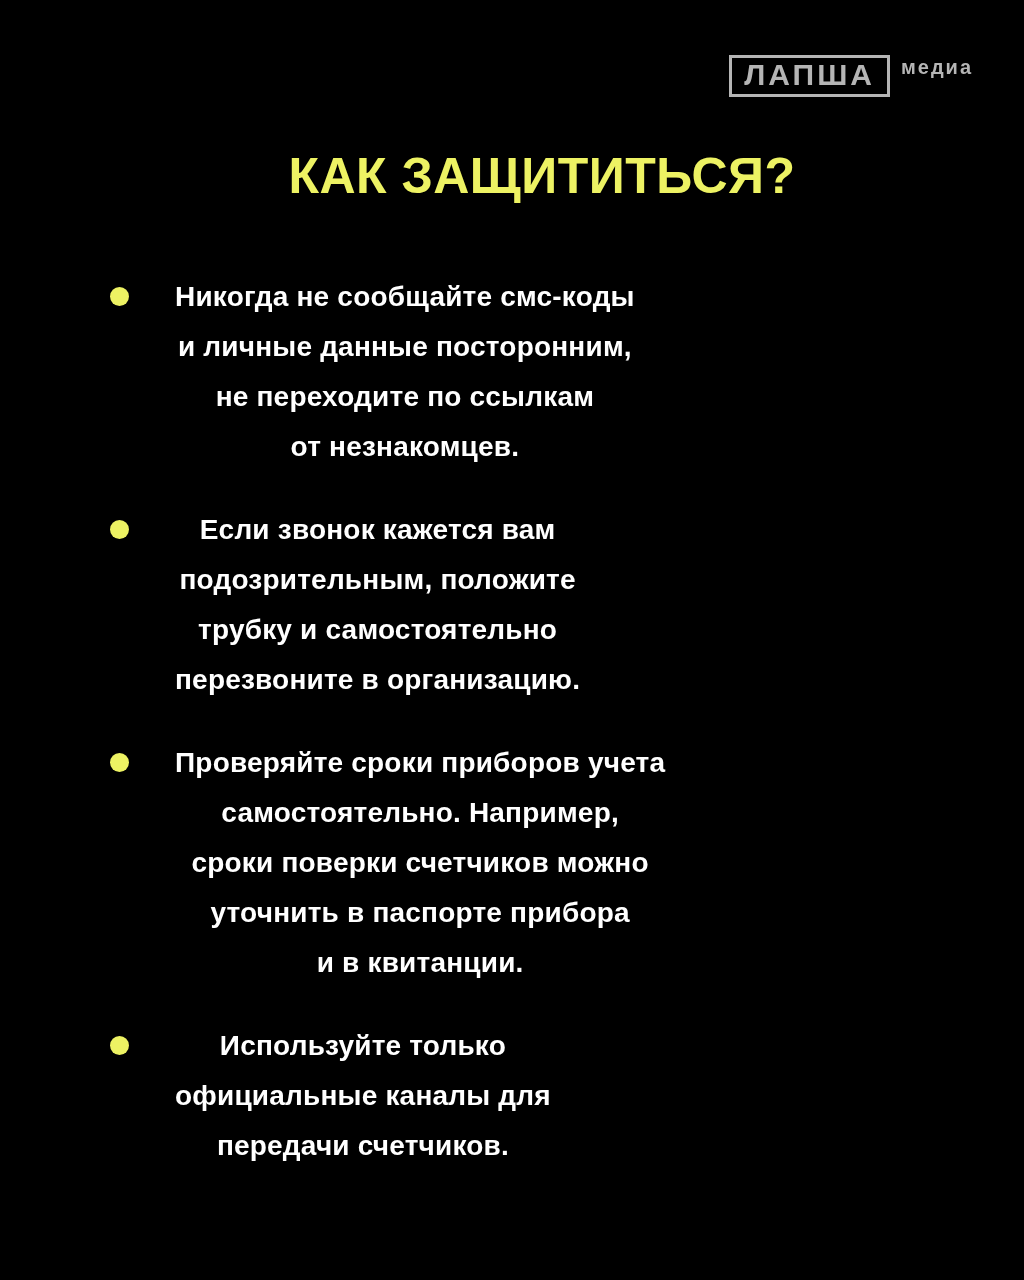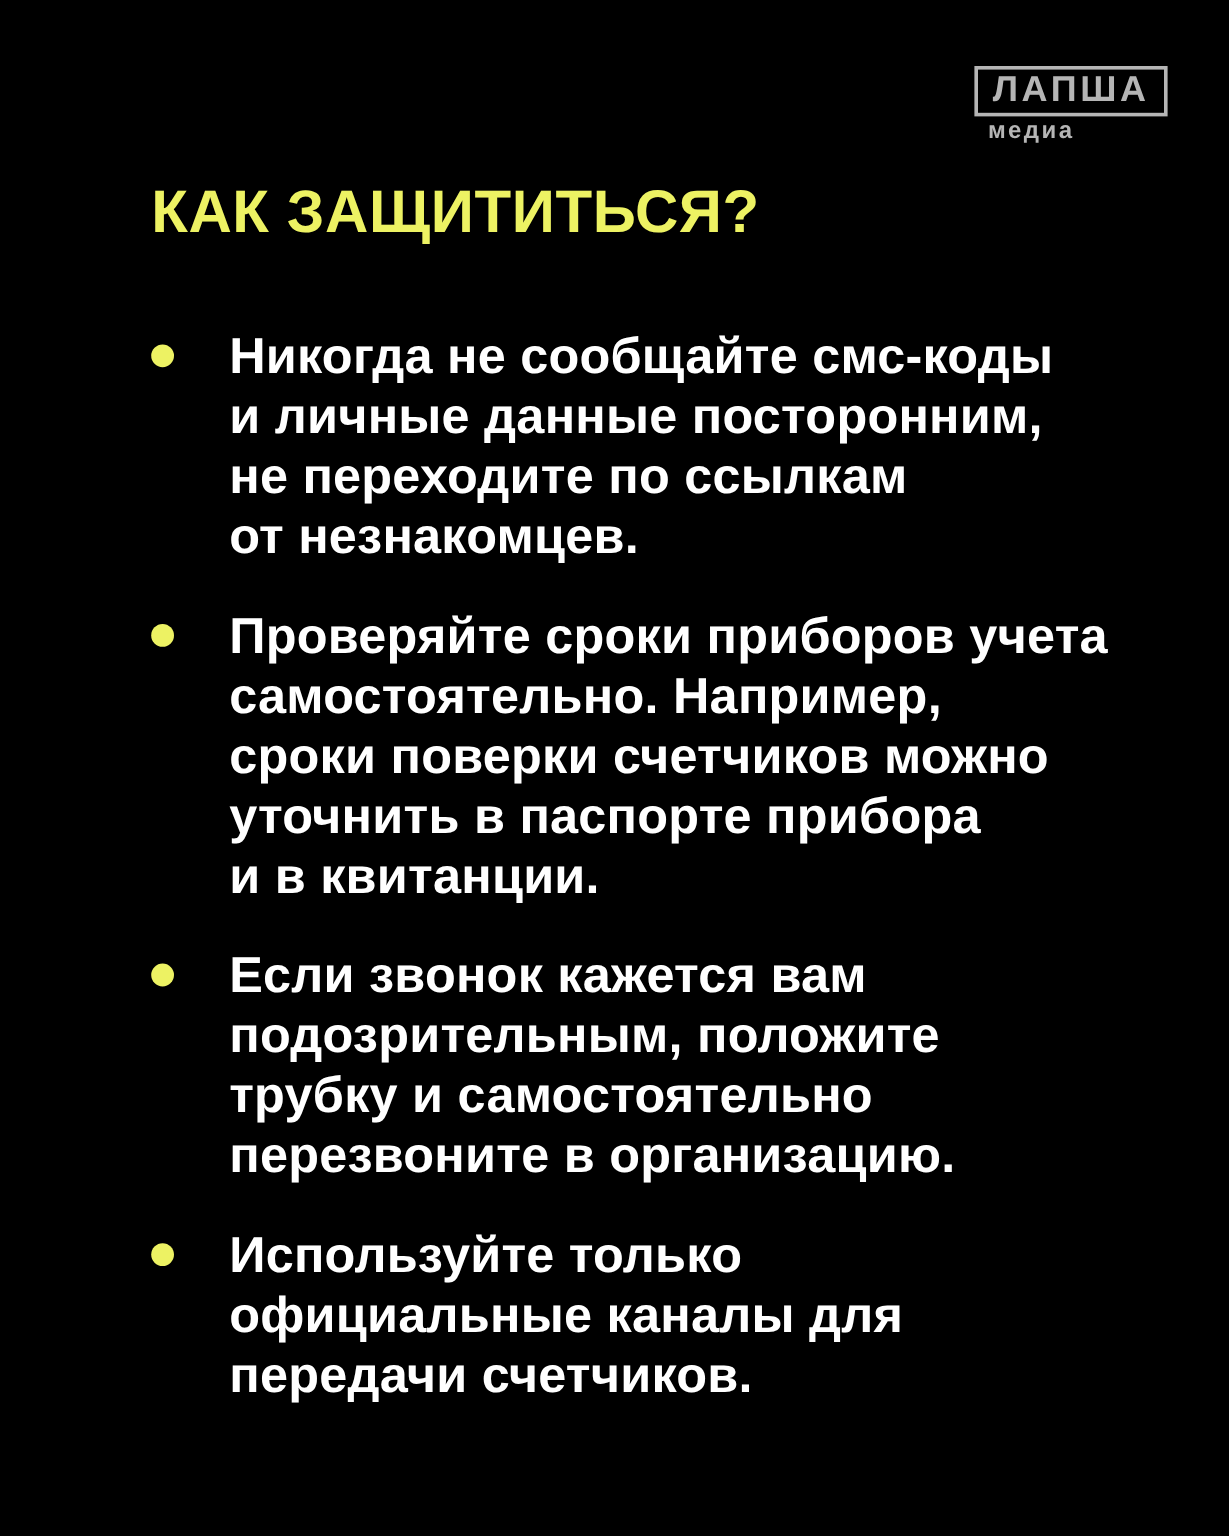--- a/index.html
+++ b/index.html
@@ -20,21 +20,20 @@
     position: relative;
     width: 1024px;
     height: 1280px;
     background: var(--background);
   }
   .logo {
     position: absolute;
     top: 55px;
     right: 51px;
     display: flex;
-    flex-direction: column;
     align-items: flex-start;
     color: var(--logo);
   }
   .logo-box {
     border: 3px solid var(--logo);
     padding: 1px 12px 3px 12px;
     font-size: 30px;
     font-weight: 700;
     letter-spacing: 3px;
     line-height: 1.05;
@@ -42,23 +41,24 @@
   .logo-sub {
     font-size: 20px;
     font-weight: 700;
     letter-spacing: 2px;
     margin-top: 2px;
     margin-left: 11px;
     line-height: 1;
   }
   .content {
     position: absolute;
-    left: 126px;
+    left: 110px;
     top: 152px;
     right: 50px;
+    text-align: center;
   }
   .heading {
     font-size: 50px;
     line-height: 48px;
     font-weight: 700;
     letter-spacing: 0.5px;
     color: var(--accent);
   }
   .bullets {
     list-style: none;
@@ -74,21 +74,21 @@
   .bullet-dot {
     flex: none;
     width: 19px;
     height: 19px;
     border-radius: 50%;
     background: var(--accent);
     margin-top: 15px;
   }
   .bullet-text {
     margin-left: 46px;
-    font-size: 42px;
+    font-size: 28px;
     line-height: 50px;
     font-weight: 700;
     color: var(--text);
     white-space: pre-line;
     letter-spacing: 0.2px;
   }
 </style>
 </head>
 <body>
 
@@ -105,32 +105,32 @@
     <ul class="bullets">
       <li class="bullet">
         <span class="bullet-dot"></span>
         <span class="bullet-text">Никогда не сообщайте смс-коды
 и личные данные посторонним,
 не переходите по ссылкам
 от незнакомцев.</span>
       </li>
       <li class="bullet">
         <span class="bullet-dot"></span>
+        <span class="bullet-text">Если звонок кажется вам
+подозрительным, положите
+трубку и самостоятельно
+перезвоните в организацию.</span>
+      </li>
+      <li class="bullet">
+        <span class="bullet-dot"></span>
         <span class="bullet-text">Проверяйте сроки приборов учета
 самостоятельно. Например,
 сроки поверки счетчиков можно
 уточнить в паспорте прибора
 и в квитанции.</span>
-      </li>
-      <li class="bullet">
-        <span class="bullet-dot"></span>
-        <span class="bullet-text">Если звонок кажется вам
-подозрительным, положите
-трубку и самостоятельно
-перезвоните в организацию.</span>
       </li>
       <li class="bullet">
         <span class="bullet-dot"></span>
         <span class="bullet-text">Используйте только
 официальные каналы для
 передачи счетчиков.</span>
       </li>
     </ul>
   </div>
 

